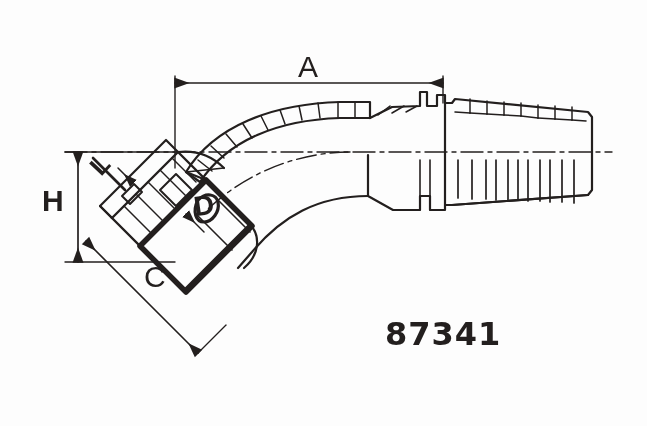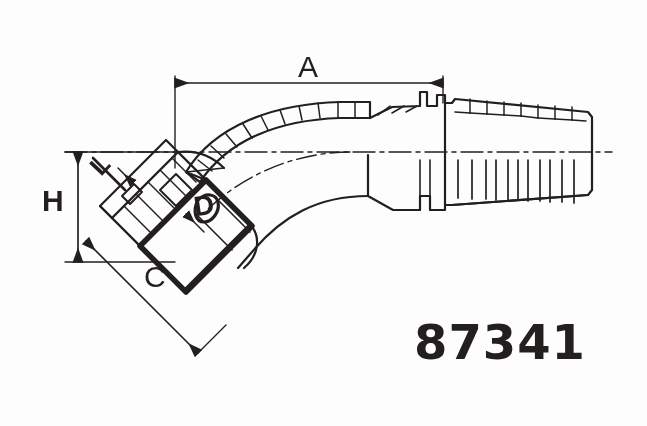--- a/index.html
+++ b/index.html
@@ -60,29 +60,28 @@
     left: 92px;
     top: 152px;
     font-size: 26px;
     font-weight: 700;
     transform: rotate(-47deg);
   }
   #part-number {
     position: absolute;
     left: 385px;
     top: 318px;
-    font-size: 48px;
+    font-size: 32px;
     font-weight: 700;
     letter-spacing: 1px;
     color: #231f1e;
     font-family: "DejaVu Sans", sans-serif;
     line-height: 1;
     white-space: nowrap;
     user-select: none;
-    margin-left: 29px;
   }
 </style>
 </head>
 <body>
 
 <div id="canvas">
 
   <svg id="drawing" viewBox="0 0 647 426" xmlns="http://www.w3.org/2000/svg">
 
     <defs>

